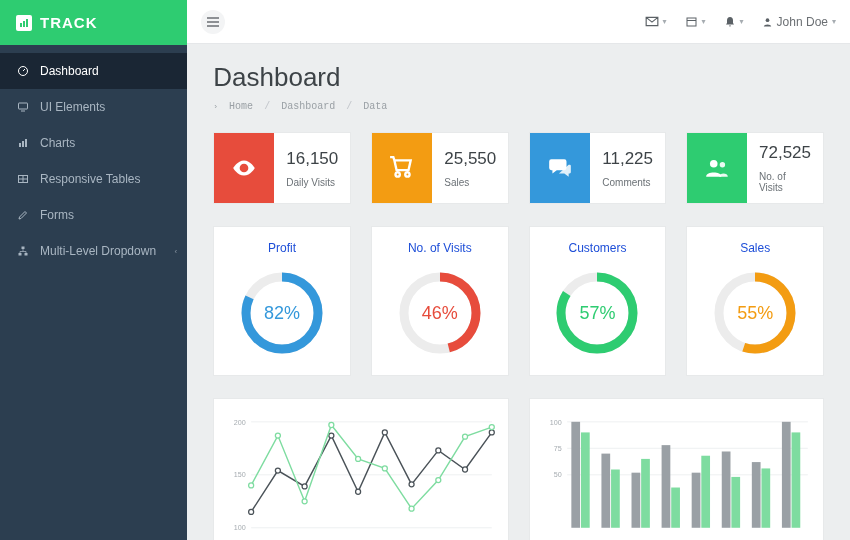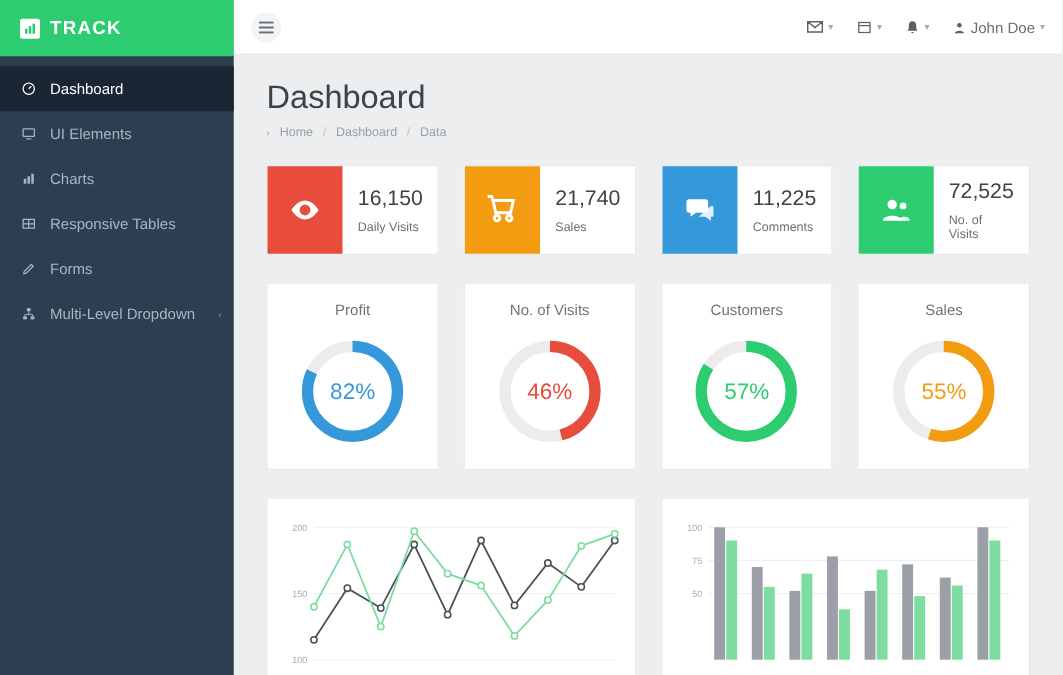--- a/index.html
+++ b/index.html
@@ -21,40 +21,40 @@
   .main { flex: 1; display: flex; flex-direction: column; height: 100%; }
   .topbar { background: #fff; height: 44px; display: flex; align-items: center; padding: 0 14px; border-bottom: 1px solid #e5e7e9; }
   .hamburger { width: 24px; height: 24px; border-radius: 50%; background: #f3f4f5; display: flex; align-items: center; justify-content: center; cursor: pointer; }
   .topbar-spacer { flex: 1; }
   .top-actions { display: flex; align-items: center; gap: 18px; color: #6b6f73; font-size: 12px; }
   .top-actions .item { display: flex; align-items: center; gap: 4px; cursor: pointer; }
   .top-actions .caret { font-size: 8px; color: #a6acb1; }
 
   .content { flex: 1; overflow: hidden; padding: 18px 26px; }
   .page-title { font-size: 26px; font-weight: 400; color: #3d4347; margin-bottom: 8px; }
-  .breadcrumb { font-size: 10px; color: #9aa0a5; margin-bottom: 20px; }
+  .breadcrumb { font-size: 10px; color: #9aa0a5; margin-bottom: 20px; font-family: Liberation Mono, monospace; }
   .breadcrumb .sep { margin: 0 5px; color: #c2c6ca; }
   .breadcrumb .chev-first { font-size: 8px; margin-right: 5px; }
 
   
   .row { display: flex; gap: 20px; margin-bottom: 22px; }
   .stat-card { flex: 1; background: #fff; display: flex; height: 72px; border: 1px solid #e7e9ea; }
   .stat-icon { width: 60px; display: flex; align-items: center; justify-content: center; color: #fff; }
   .stat-icon svg { width: 26px; height: 26px; fill: #fff; }
   .ic-red { background: #e74c3c; }
   .ic-orange { background: #f39c12; }
   .ic-blue { background: #3498db; }
   .ic-green { background: #2ecc71; }
   .stat-body { flex: 1; padding: 22px 12px; display: flex; flex-direction: column; justify-content: center; }
   .stat-value { font-size: 17px; color: #3d4347; font-weight: 400; margin-bottom: 8px; }
   .stat-label { font-size: 10px; color: #6b7176; }
 
   
   .donut-card { flex: 1; background: #fff; border: 1px solid #e7e9ea; padding: 14px 10px 18px; text-align: center; }
-  .donut-title { font-size: 12px; color: #737373; margin-bottom: 14px; text-align: center; }
+  .donut-title { font-size: 12px; color: #1d4ed8; margin-bottom: 14px; text-align: center; }
   .donut { width: 88px; height: 88px; margin: 0 auto; position: relative; }
   .donut svg { transform: rotate(-90deg); }
   .donut-pct { position: absolute; inset: 0; display: flex; align-items: center; justify-content: center; font-size: 18px; font-weight: 400; }
   .c-blue { color: #3498db; }
   .c-red { color: #e74c3c; }
   .c-green { color: #2ecc71; }
   .c-orange { color: #f39c12; }
 
   
   .chart-card { flex: 1; background: #fff; border: 1px solid #e7e9ea; padding: 10px 12px; height: 150px; position: relative; }
@@ -204,21 +204,21 @@
             <div class="stat-label">Daily Visits</div>
           </div>
         </div>
         <div class="stat-card">
           <div class="stat-icon ic-orange">
             <svg viewBox="0 0 24 24">
                 <path d="M5 5 H20 L18 14 H7 Z M8 20 A2 2 0 1 0 8 16 A2 2 0 1 0 8 20 M17 20 A2 2 0 1 0 17 16 A2 2 0 1 0 17 20 M5 5 L4 2 H1" fill="none" stroke="#fff" stroke-width="2.2"></path>
               </svg>
           </div>
           <div class="stat-body">
-            <div class="stat-value">21,740</div>
+            <div class="stat-value">25,550</div>
             <div class="stat-label">Sales</div>
           </div>
         </div>
         <div class="stat-card">
           <div class="stat-icon ic-blue">
             <svg viewBox="0 0 24 24">
                 <path d="M4 4 H16 A2 2 0 0 1 18 6 V12 A2 2 0 0 1 16 14 H9 L5 17 V14 H4 A2 2 0 0 1 2 12 V6 A2 2 0 0 1 4 4 Z"></path>
                 <path d="M20 9 H21 A1 1 0 0 1 22 10 V16 A1 1 0 0 1 21 17 H20 V20 L16 17 H11" fill="#fff" opacity="0.85"></path>
               </svg>
           </div>

